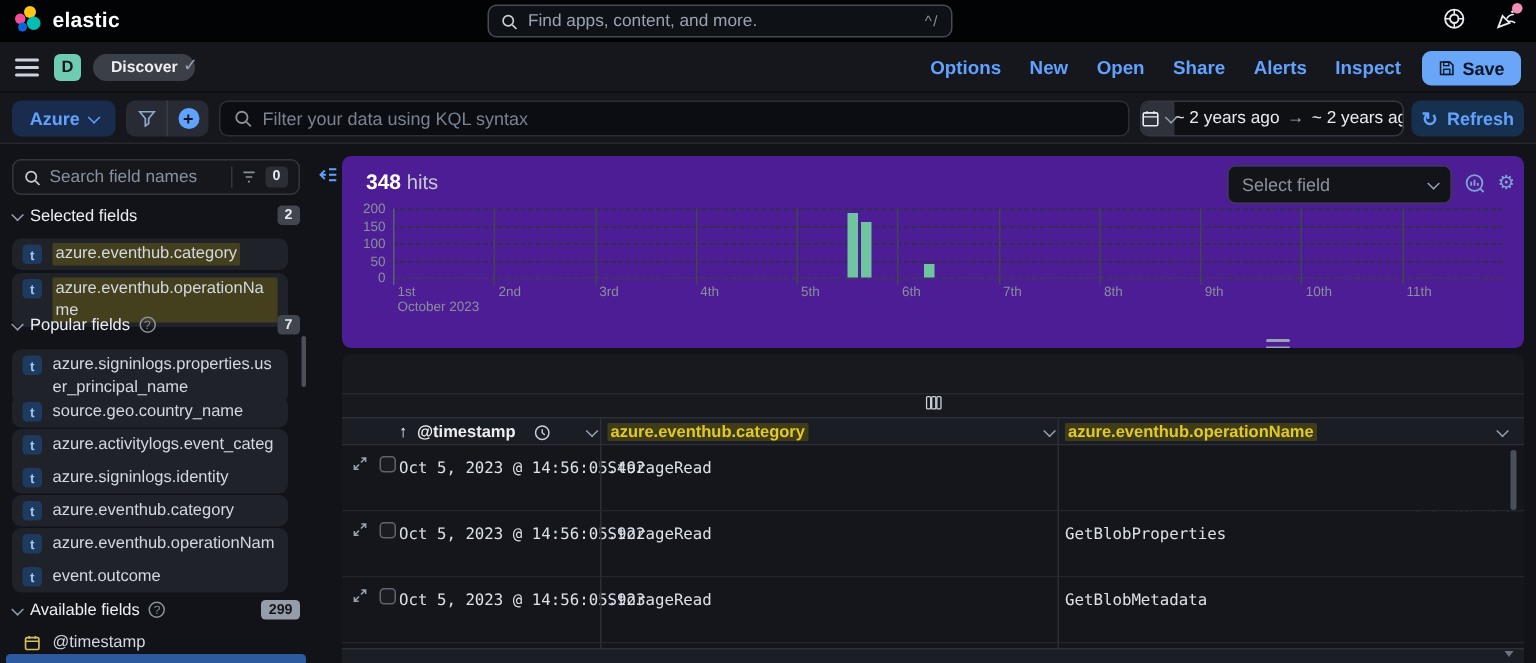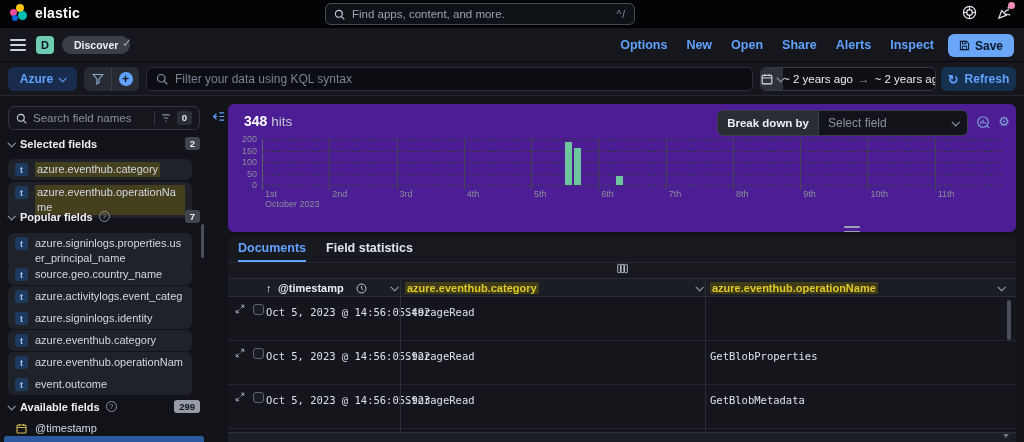--- a/index.html
+++ b/index.html
@@ -53,21 +53,21 @@
   .field-search { position:absolute; left:8px; top:10px; width:192px; height:24px; background:#15171D; border:1px solid #33363E; border-radius:6px; display:flex; align-items:center; gap:6px; padding:0 7px; }
   .field-search input { flex:1; min-width:0; background:transparent; border:none; outline:none; color:#D3D8E0; font-size:11.5px; font-family:"Liberation Sans",sans-serif; }
   .field-search input::placeholder { color:#8B919C; }
   .fs-divider { width:1px; height:14px; background:#33363E; }
   .count-badge { background:#41454E; color:#E8EAF0; font-size:9.5px; font-weight:700; border-radius:3px; padding:1px 5px; line-height:1.2; }
   .count-badge.dark { background:#2C2E35; }
   .count-badge.light { background:#969CA8; color:#14161B; }
   .collapse-icon { position:absolute; left:212px; top:110px; color:#61A2FF; cursor:pointer; }
   .side-scroll { position:absolute; left:201px; top:128px; width:3px; height:34px; background:#4A4F59; border-radius:2px; }
   .sec-head { position:absolute; left:8px; width:192px; height:15px; display:flex; align-items:center; gap:6px; cursor:pointer; }
-  .sec-head .title { font-size:11px; font-weight:700; color:#EDEFF3; }
+  .sec-head .title { font-size:11px; font-weight:400; color:#EDEFF3; }
   .sec-head .spacer { flex:1; }
   .chev { display:inline-block; width:6px; height:6px; border-right:1.4px solid #98A2B3; border-bottom:1.4px solid #98A2B3; transform:rotate(45deg) translateY(-1px); }
   .qmark { width:11px; height:11px; border:1px solid #8B919C; border-radius:50%; color:#8B919C; font-size:8px; display:inline-flex; align-items:center; justify-content:center; }
   .field-pill { position:absolute; left:8px; width:184px; background:#20222A; border-radius:6px; display:flex; align-items:flex-start; gap:7px; padding:3px 7px; cursor:pointer; }
   .tbadge { flex:0 0 auto; width:13px; height:13px; margin-top:1px; border-radius:3px; background:#1E3A5F; color:#9CC4F5; font-size:9px; font-weight:700; display:flex; align-items:center; justify-content:center; }
   .dbadge { flex:0 0 auto; width:13px; height:13px; margin-top:1px; border-radius:3px; display:flex; align-items:center; justify-content:center; }
   .field-pill .fname { font-size:11px; color:#D3D8E0; word-break:break-all; line-height:1.35; }
   .hl { color:#E0CB26; background:rgba(160,145,0,.28); padding:0 2px; border-radius:1px; }
   .bottom-blue { position:absolute; left:4px; top:340px; width:200px; height:6px; background:#2D5A9E; border-radius:3px 3px 0 0; }
 
@@ -335,21 +335,20 @@
         <path d="M5.5 4.5L2 8l3.5 3.5M2 8h4.5" stroke="#61A2FF" stroke-width="1.5" fill="none"></path>
       </svg>
   </span>
 
   <div class="chart-panel">
     <div class="hits-line">
       <b>348</b>
       <span>hits</span>
     </div>
     <div class="breakdown">
-      <span class="bd-label">Break down by</span>
       <span class="bd-select">
         <span>Select field</span>
         <i class="chev"></i>
       </span>
     </div>
     <span class="panel-icon" style="right:26px">
       <svg class="ic" width="14" height="14" viewBox="0 0 16 16">
           <circle cx="8" cy="8" r="6" fill="none" stroke="#7FA3D4" stroke-width="1.4"></circle>
           <path d="M5.5 10V7M8 10V5.5M10.5 10V8" stroke="#7FA3D4" stroke-width="1.4"></path>
           <path d="M12.5 12.5L15 15" stroke="#7FA3D4" stroke-width="1.4"></path>
@@ -399,24 +398,20 @@
           <div class="vline" style="left: 90.9091%;"></div>
         </div>
     </div>
     <div class="resize-handle">
         <i></i>
         <i></i>
       </div>
   </div>
 
   <div class="docs-panel">
-    <div class="tabs">
-      <span class="tab active">Documents</span>
-      <span class="tab">Field statistics</span>
-    </div>
     <div class="tabs-rule"></div>
 
     <div class="grid-toolbar">
       <span>
         <svg class="ic" width="11" height="11" viewBox="0 0 16 16">
             <rect x="1" y="2" width="4" height="12" rx="1" fill="none" stroke="#C9CFD9" stroke-width="1.3"></rect>
             <rect x="6" y="2" width="4" height="12" rx="1" fill="none" stroke="#C9CFD9" stroke-width="1.3"></rect>
             <rect x="11" y="2" width="4" height="12" rx="1" fill="none" stroke="#C9CFD9" stroke-width="1.3"></rect>
           </svg>
       </span>

